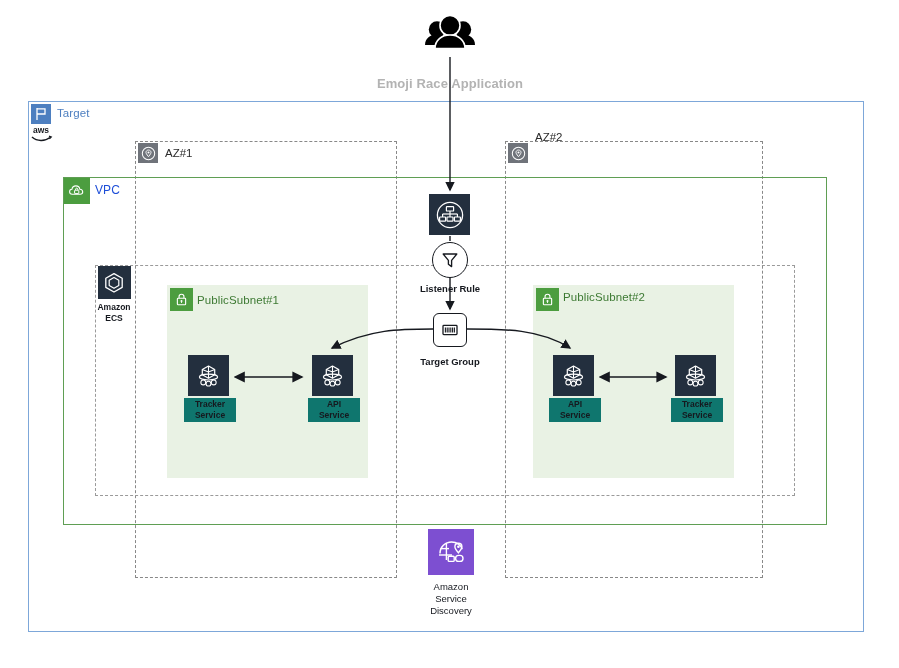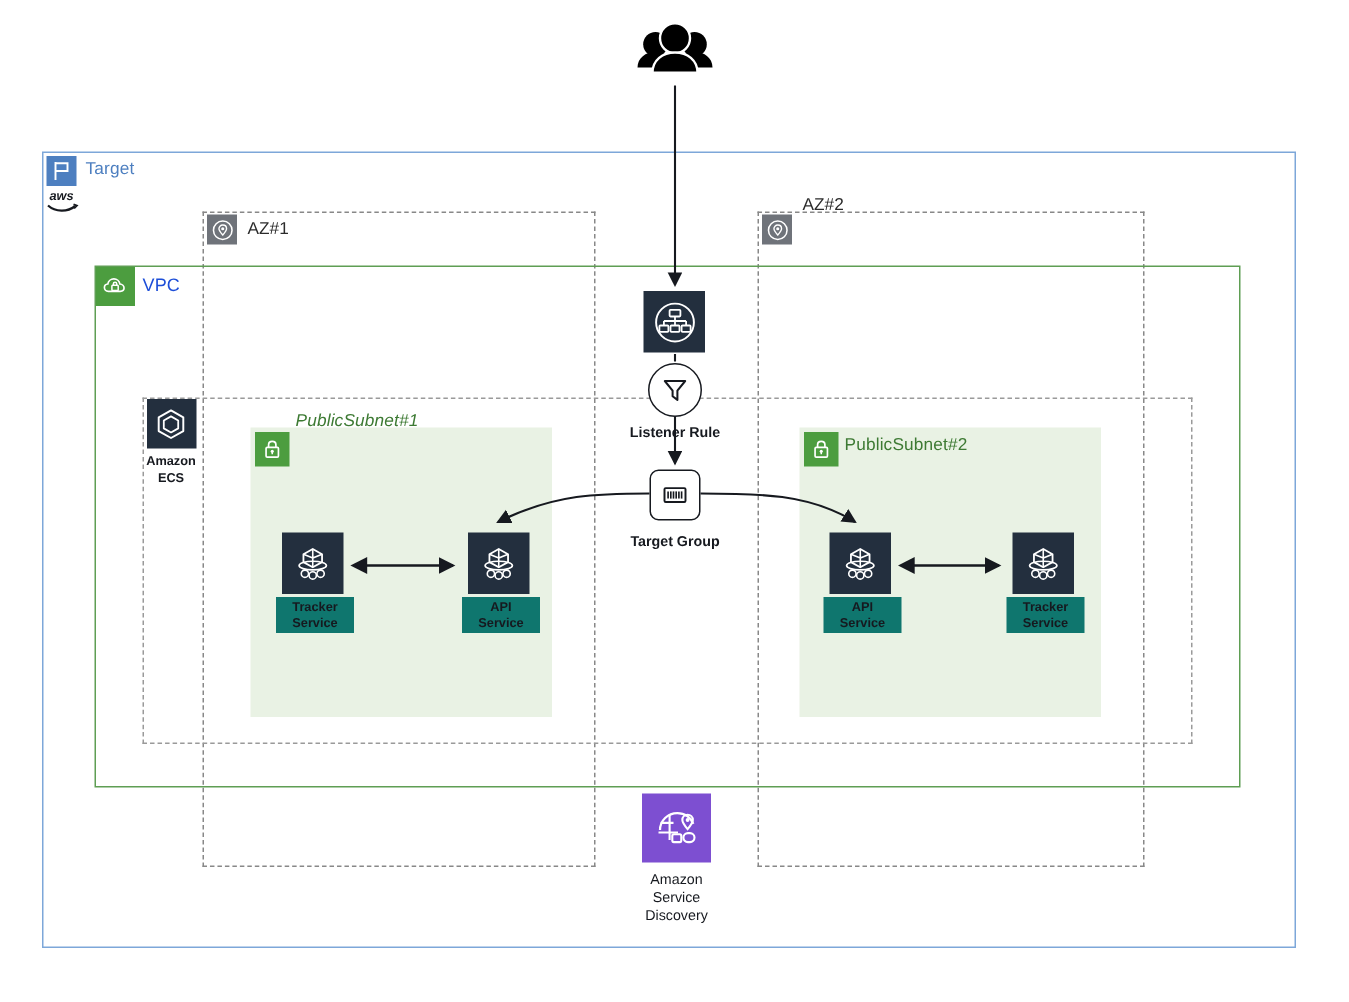--- a/index.html
+++ b/index.html
@@ -61,37 +61,37 @@
   }
   .grp-icon svg { display: block; }
   .grp-label {
     font-size: 11.5px;
     letter-spacing: 0.1px;
     white-space: nowrap;
   }
   .region-icon { left: 31px; top: 104px; background: #4d7fc0; }
   .region-label { left: 57px; top: 107px; color: #4d7fc0; }
 
-  .aws-logo { left: 28px; top: 124px; width: 26px; height: 20px; font-style: italic; }
+  .aws-logo { left: 28px; top: 124px; width: 26px; height: 20px; }
 
   .az-icon { background: #6f737a; }
   .az1-icon { left: 138px; top: 143px; }
   .az2-icon { left: 508px; top: 143px; }
   .az-label { color: #2b2b2b; font-size: 11.5px; }
   .az1-label { left: 165px; top: 147px; text-align: right; }
   .az2-label { left: 535px; top: 131px; }
 
   .vpc-icon { left: 64px; top: 178px; background: #4c9d3f; width: 26px; height: 26px; }
   .vpc-label { left: 95px; top: 183px; color: #1d4ed8; font-size: 12px; }
 
   .subnet-icon { background: #4c9d3f; width: 23px; height: 23px; }
   .sub1-icon { left: 170px; top: 288px; }
   .sub2-icon { left: 536px; top: 288px; }
   .subnet-label { color: #3d7a33; font-size: 11.5px; }
-  .sub1-label { left: 197px; top: 275px; font-style: italic; }
+  .sub1-label { left: 197px; top: 294px; }
   .sub2-label { left: 563px; top: 291px; }
 
   
   .node { text-align: center; }
   .node-icon {
     width: 41px; height: 41px;
     background: #232f3e;
     margin: 0 auto;
     display: flex; align-items: center; justify-content: center;
   }
@@ -287,20 +287,21 @@
         <circle cx="14" cy="14.5" r="8.2" fill="#000000"></circle>
         <path d="M2,30 C2,23.5 7.4,19.6 14,19.6 C20.6,19.6 26,23.5 26,30 Z" fill="#000000"></path>
         <circle cx="40" cy="14.5" r="8.2" fill="#000000"></circle>
         <path d="M28,30 C28,23.5 33.4,19.6 40,19.6 C46.6,19.6 52,23.5 52,30 Z" fill="#000000"></path>
         <circle cx="27" cy="10.5" r="10" fill="#000000" stroke="#ffffff" stroke-width="1.6"></circle>
         <path d="M12,33.5 C12,25 18.8,20 27,20 C35.2,20 42,25 42,33.5 Z" fill="#000000" stroke="#ffffff" stroke-width="1.6"></path>
       </svg>
     </div>
   </div>
 
+  <div class="abs app-title">Emoji Race Application</div>
 
   <div class="abs node elb-node">
     <div class="node-icon">
       <svg width="30" height="30" viewBox="0 0 30 30">
         <circle cx="15" cy="15" r="12.6" fill="none" stroke="#ffffff" stroke-width="1.3"></circle>
         <rect x="11.4" y="6.6" width="7.2" height="4.4" rx="0.6" fill="none" stroke="#ffffff" stroke-width="1.2"></rect>
         <path d="M15,11 L15,14" stroke="#ffffff" stroke-width="1.2"></path>
         <path d="M7.6,14 L22.4,14" stroke="#ffffff" stroke-width="1.2"></path>
         <path d="M7.6,14 L7.6,17" stroke="#ffffff" stroke-width="1.2"></path>
         <path d="M15,14 L15,17" stroke="#ffffff" stroke-width="1.2"></path>

